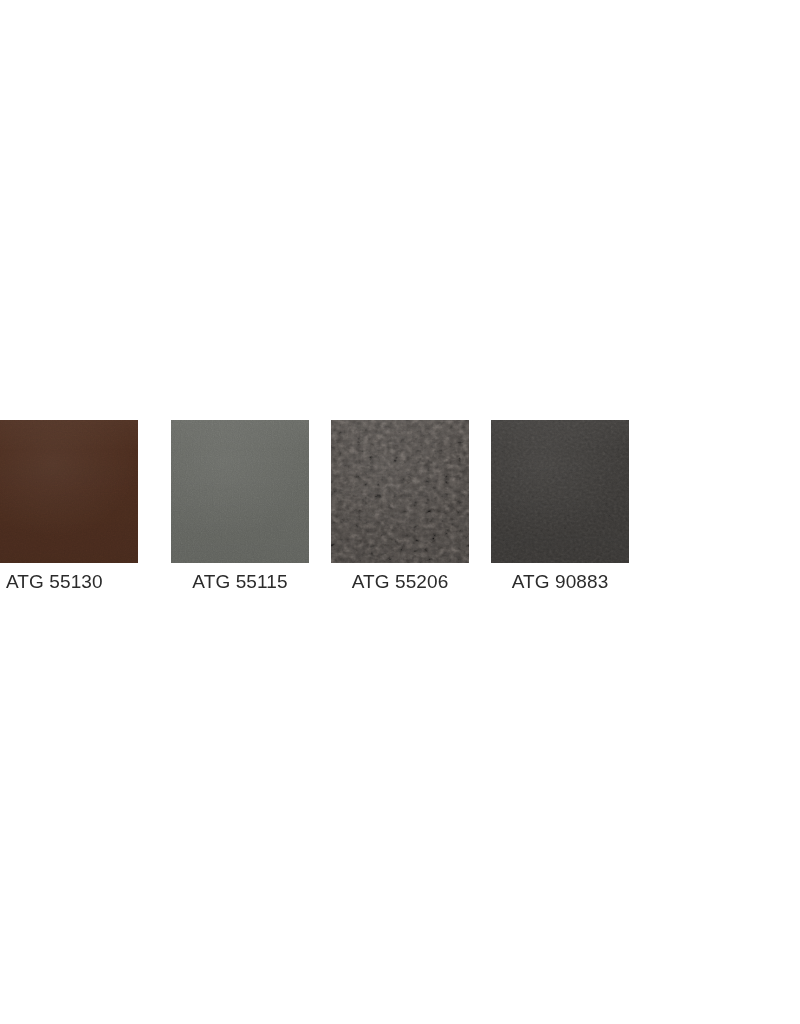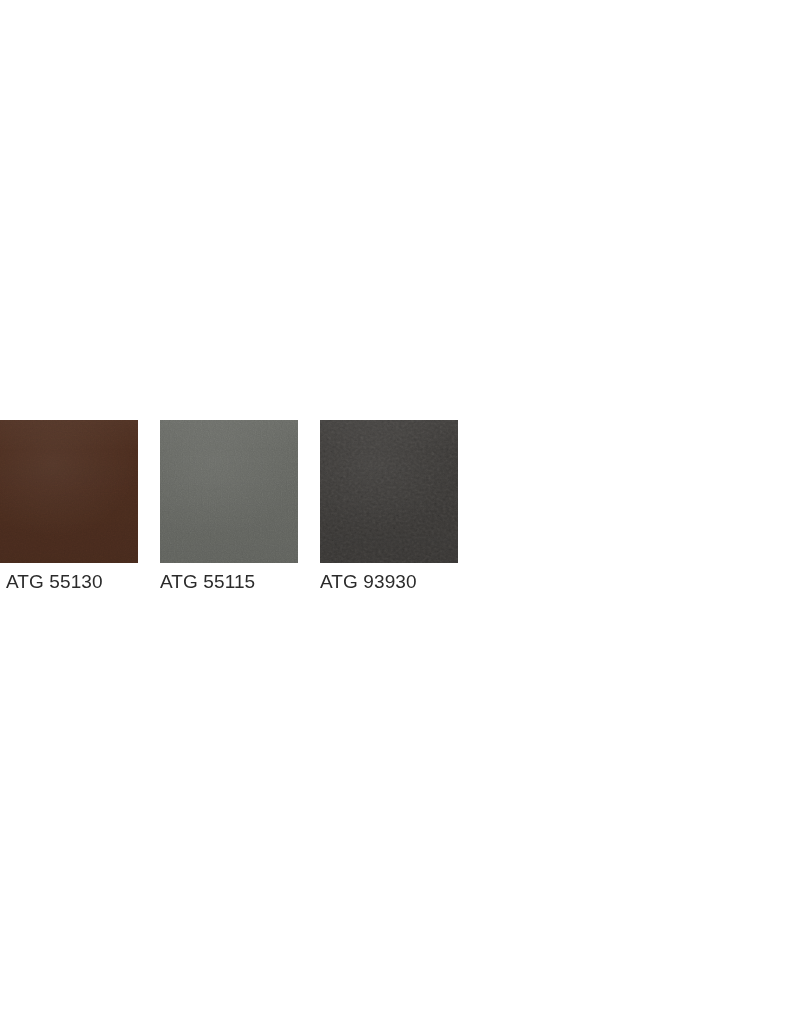--- a/index.html
+++ b/index.html
@@ -35,21 +35,21 @@
     align-items: flex-start;
     justify-content: flex-start;
   }
 
   .swatch-cell {
     position: relative;
     width: 160px;
     height: 175px;
     display: flex;
     flex-direction: column;
-    align-items: flex-start;
+    align-items: center;
   }
 
   .swatch-chip {
     width: 138px;
     height: 143px;
     position: relative;
     overflow: hidden;
     flex: 0 0 auto;
   }
 
@@ -118,34 +118,51 @@
           <filter id="gr2" x="0" y="0" width="100%" height="100%">
             <feTurbulence type="fractalNoise" baseFrequency="0.85" numOctaves="4" seed="23" stitchTiles="stitch"></feTurbulence>
             <feColorMatrix type="saturate" values="0"></feColorMatrix>
           </filter>
           <rect width="138" height="143" filter="url(#gr2)"></rect>
         </svg>
       </div>
       <div class="swatch-label">ATG 55115</div>
     </div>
 
+    <div class="swatch-cell">
+      <div class="swatch-chip" style="background-color: rgb(75, 71, 68);">
+        <svg class="grain g-pebble" width="138" height="143" viewBox="0 0 138 143" preserveAspectRatio="none">
+          <filter id="gr3" x="0" y="0" width="100%" height="100%">
+            <feTurbulence type="fractalNoise" baseFrequency="0.16 0.20" numOctaves="3" seed="7" stitchTiles="stitch"></feTurbulence>
+            <feColorMatrix type="saturate" values="0"></feColorMatrix>
+            <feComponentTransfer>
+              <feFuncR type="linear" slope="1.9" intercept="-0.45"></feFuncR>
+              <feFuncG type="linear" slope="1.9" intercept="-0.45"></feFuncG>
+              <feFuncB type="linear" slope="1.9" intercept="-0.45"></feFuncB>
+            </feComponentTransfer>
+          </filter>
+          <rect width="138" height="143" filter="url(#gr3)"></rect>
+        </svg>
+      </div>
+      <div class="swatch-label">ATG 55206</div>
+    </div>
 
     <div class="swatch-cell">
       <div class="swatch-chip" style="background-color: rgb(59, 57, 55);">
         <svg class="grain g-medium" width="138" height="143" viewBox="0 0 138 143" preserveAspectRatio="none">
           <filter id="gr4" x="0" y="0" width="100%" height="100%">
             <feTurbulence type="fractalNoise" baseFrequency="0.34 0.42" numOctaves="4" seed="31" stitchTiles="stitch"></feTurbulence>
             <feColorMatrix type="saturate" values="0"></feColorMatrix>
             <feComponentTransfer>
               <feFuncR type="linear" slope="1.3" intercept="-0.15"></feFuncR>
               <feFuncG type="linear" slope="1.3" intercept="-0.15"></feFuncG>
               <feFuncB type="linear" slope="1.3" intercept="-0.15"></feFuncB>
             </feComponentTransfer>
           </filter>
           <rect width="138" height="143" filter="url(#gr4)"></rect>
         </svg>
       </div>
-      <div class="swatch-label">ATG 93930</div>
+      <div class="swatch-label">ATG 90883</div>
     </div>
 
 
   </div>
 </div>
 
 </body></html>

